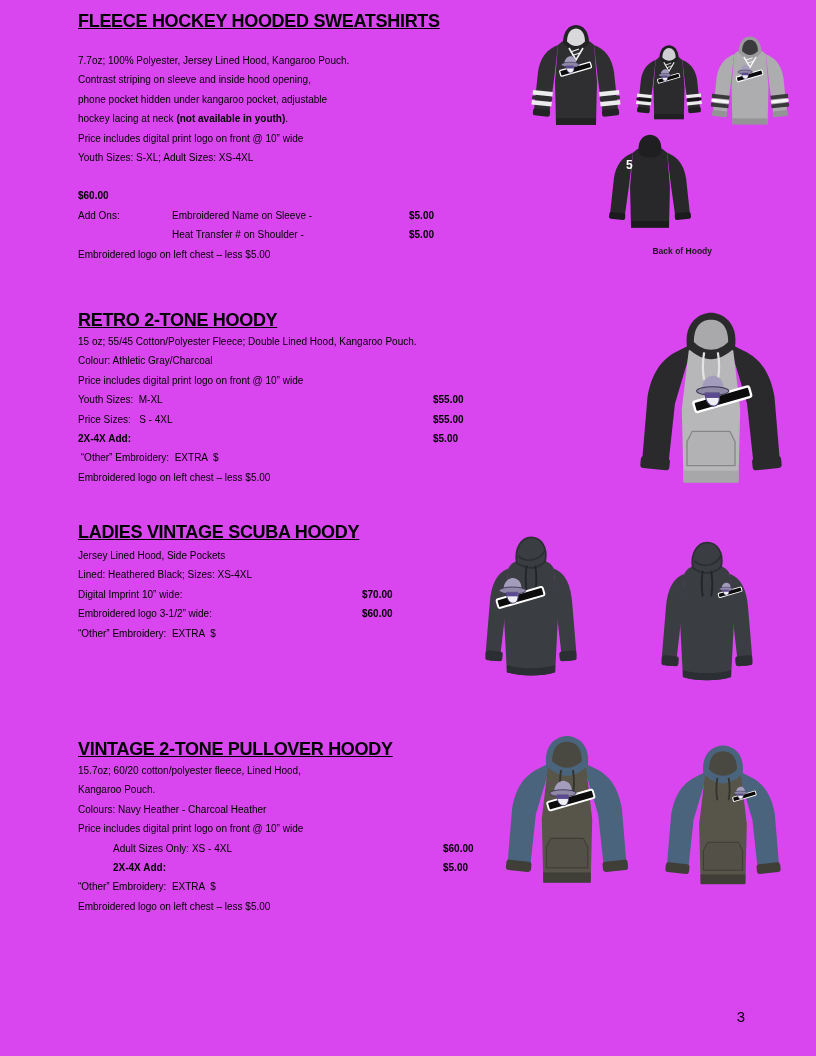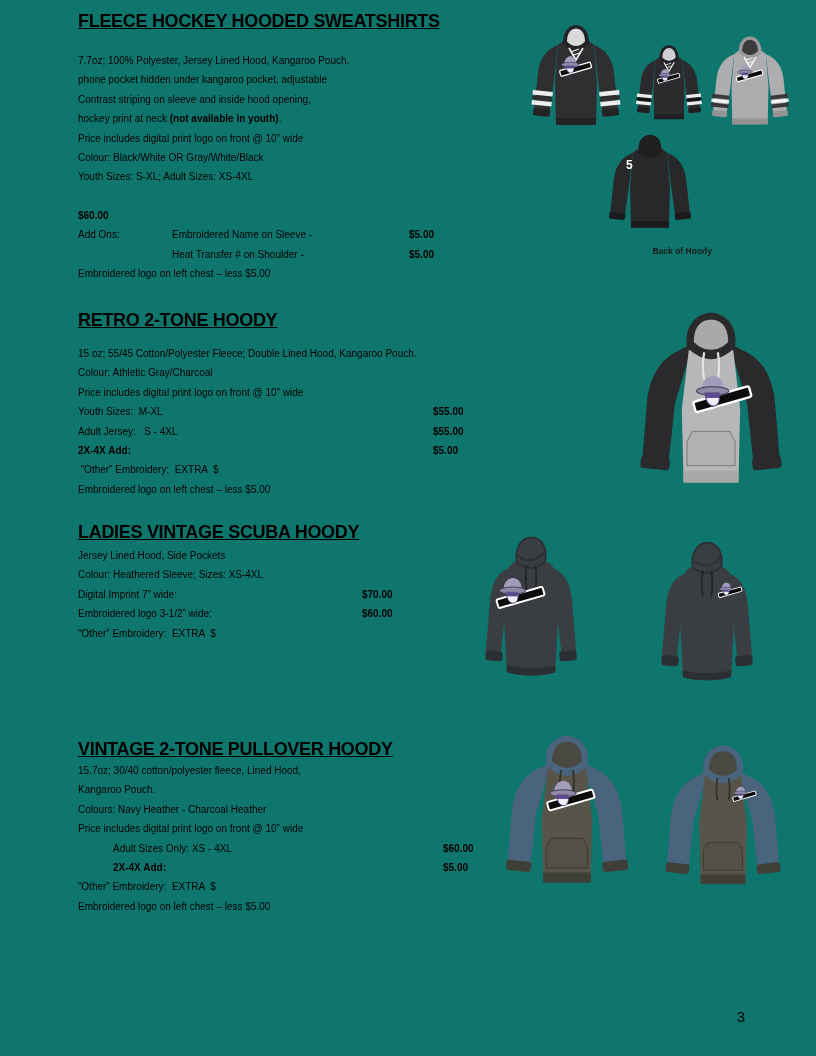--- a/index.html
+++ b/index.html
@@ -1,36 +1,36 @@
 <!DOCTYPE html>
 <html><head>
 <meta charset="utf-8">
 <style>
   html,body{margin:0;padding:0;background:#ffffff;}
   .page{
-    position:relative;width:816px;height:1056px;background:#0f766e;overflow:hidden;
+    position:relative;width:816px;height:1056px;background:#d946ef;overflow:hidden;
     font-family:"Liberation Sans","DejaVu Sans",sans-serif;color:#000;
   }
   .sec{position:absolute;left:78px;width:575px;}
   .h{font-size:18px;line-height:19px;font-weight:bold;text-decoration:underline;letter-spacing:-0.3px;margin:0;}
   .t{font-size:10px;line-height:19.4px;white-space:pre-wrap;}
   .desc{margin:0;}
   .row{display:flex;}
   .pfx{width:94px;flex:none;}
   .lbl{flex:none;}
   .prc{font-weight:bold;flex:none;}
   .b{font-weight:bold;}
   .s1 .lbl{width:331px;}
   .s1 .row.haspfx .lbl{width:237px;}
   .s2 .lbl{width:355px;}
   .s3 .lbl{width:284px;}
   .s4 .lbl{width:330px;margin-left:35px;}
   .s1 .desc{margin-top:20px;}
   .s1 .rows{margin-top:19px;}
-  .s2 .desc{margin-top:14px;}
+  .s2 .desc{margin-top:2px;}
   .s3 .desc{margin-top:4px;}
   .s4 .desc{margin-top:2px;}
   .img{position:absolute;}
   .img svg{width:100%;height:100%;display:block;}
   .backnum{position:absolute;left:626px;top:159px;color:#fff;font-size:12px;font-weight:bold;line-height:12px;}
   .backcap{position:absolute;left:588px;top:246px;width:124px;text-align:right;font-size:8.5px;font-weight:bold;color:#1a1a1a;}
   .pageno{position:absolute;left:726px;top:1008px;width:30px;text-align:center;font-size:15px;}
   
   .c-h1{--body:#2f2f32;--hood:#232326;--lining:#d9d9dc;--band1:#ececec;--band2:#2f2f32;--lace:#f1f1f1;--cuff:#232326;}
   .c-h2{--body:#2b2b2e;--hood:#202023;--lining:#cfcfd3;--band1:#ececec;--band2:#121214;--lace:#ececec;--cuff:#202023;}
@@ -113,68 +113,67 @@
     </symbol>
   </defs>
 </svg>
 
 <div class="page">
 
   <section class="sec s1" style="top:12px">
     <h2 class="h">FLEECE HOCKEY HOODED SWEATSHIRTS</h2>
     <div class="desc">
       <div class="t"><span>7.7oz; 100% Polyester, Jersey Lined Hood, Kangaroo Pouch.</span></div>
+      <div class="t"><span>Contrast striping on sleeve and inside hood opening,</span></div>
       <div class="t"><span>phone pocket hidden under kangaroo pocket, adjustable</span></div>
-      <div class="t"><span>Contrast striping on sleeve and inside hood opening,</span></div>
-      <div class="t"><span>hockey print at neck </span><span class="b">(not available in youth)</span><span>.</span></div>
+      <div class="t"><span>hockey lacing at neck </span><span class="b">(not available in youth)</span><span>.</span></div>
       <div class="t"><span>Price includes digital print logo on front @ 10” wide</span></div>
-      <div class="t"><span>Colour: Black/White OR Gray/White/Black</span></div>
       <div class="t"><span>Youth Sizes: S-XL; Adult Sizes: XS-4XL</span></div>
     </div>
     <div class="rows">
       <div class="row t"><span class="prc">$60.00</span></div>
       <div class="row t haspfx"><span class="pfx">Add Ons:</span><span class="lbl">Embroidered Name on Sleeve -</span><span class="prc">$5.00</span></div>
       <div class="row t haspfx"><span class="pfx"> </span><span class="lbl">Heat Transfer # on Shoulder -</span><span class="prc">$5.00</span></div>
       <div class="t">Embroidered logo on left chest – less $5.00</div>
     </div>
   </section>
 
   <section class="sec s2" style="top:311px">
     <h2 class="h">RETRO 2-TONE HOODY</h2>
     <div class="desc">
       <div class="t"><span>15 oz; 55/45 Cotton/Polyester Fleece; Double Lined Hood, Kangaroo Pouch.</span></div>
       <div class="t"><span>Colour: Athletic Gray/Charcoal</span></div>
       <div class="t"><span>Price includes digital print logo on front @ 10” wide</span></div>
     </div>
     <div class="rows">
       <div class="row t"><span class="lbl">Youth Sizes:  M-XL</span><span class="prc">$55.00</span></div>
-      <div class="row t"><span class="lbl">Adult Jersey:   S - 4XL</span><span class="prc">$55.00</span></div>
+      <div class="row t"><span class="lbl">Price Sizes:   S - 4XL</span><span class="prc">$55.00</span></div>
       <div class="row t"><span class="lbl b">2X-4X Add:</span><span class="prc">$5.00</span></div>
       <div class="t"> “Other” Embroidery:  EXTRA  $</div>
       <div class="t">Embroidered logo on left chest – less $5.00</div>
     </div>
   </section>
 
   <section class="sec s3" style="top:523px">
     <h2 class="h">LADIES VINTAGE SCUBA HOODY</h2>
     <div class="desc">
       <div class="t"><span>Jersey Lined Hood, Side Pockets</span></div>
-      <div class="t"><span>Colour: Heathered Sleeve; Sizes: XS-4XL</span></div>
-    </div>
-    <div class="rows">
-      <div class="row t"><span class="lbl">Digital Imprint 7” wide:</span><span class="prc">$70.00</span></div>
+      <div class="t"><span>Lined: Heathered Black; Sizes: XS-4XL</span></div>
+    </div>
+    <div class="rows">
+      <div class="row t"><span class="lbl">Digital Imprint 10” wide:</span><span class="prc">$70.00</span></div>
       <div class="row t"><span class="lbl">Embroidered logo 3-1/2” wide:</span><span class="prc">$60.00</span></div>
       <div class="t">“Other” Embroidery:  EXTRA  $</div>
     </div>
   </section>
 
   <section class="sec s4" style="top:740px">
     <h2 class="h">VINTAGE 2-TONE PULLOVER HOODY</h2>
     <div class="desc">
-      <div class="t"><span>15.7oz; 30/40 cotton/polyester fleece, Lined Hood,</span></div>
+      <div class="t"><span>15.7oz; 60/20 cotton/polyester fleece, Lined Hood,</span></div>
       <div class="t"><span>Kangaroo Pouch.</span></div>
       <div class="t"><span>Colours: Navy Heather - Charcoal Heather</span></div>
       <div class="t"><span>Price includes digital print logo on front @ 10” wide</span></div>
     </div>
     <div class="rows">
       <div class="row t"><span class="lbl">Adult Sizes Only: XS - 4XL</span><span class="prc">$60.00</span></div>
       <div class="row t"><span class="lbl b">2X-4X Add:</span><span class="prc">$5.00</span></div>
       <div class="t">“Other” Embroidery:  EXTRA  $</div>
       <div class="t">Embroidered logo on left chest – less $5.00</div>
     </div>

